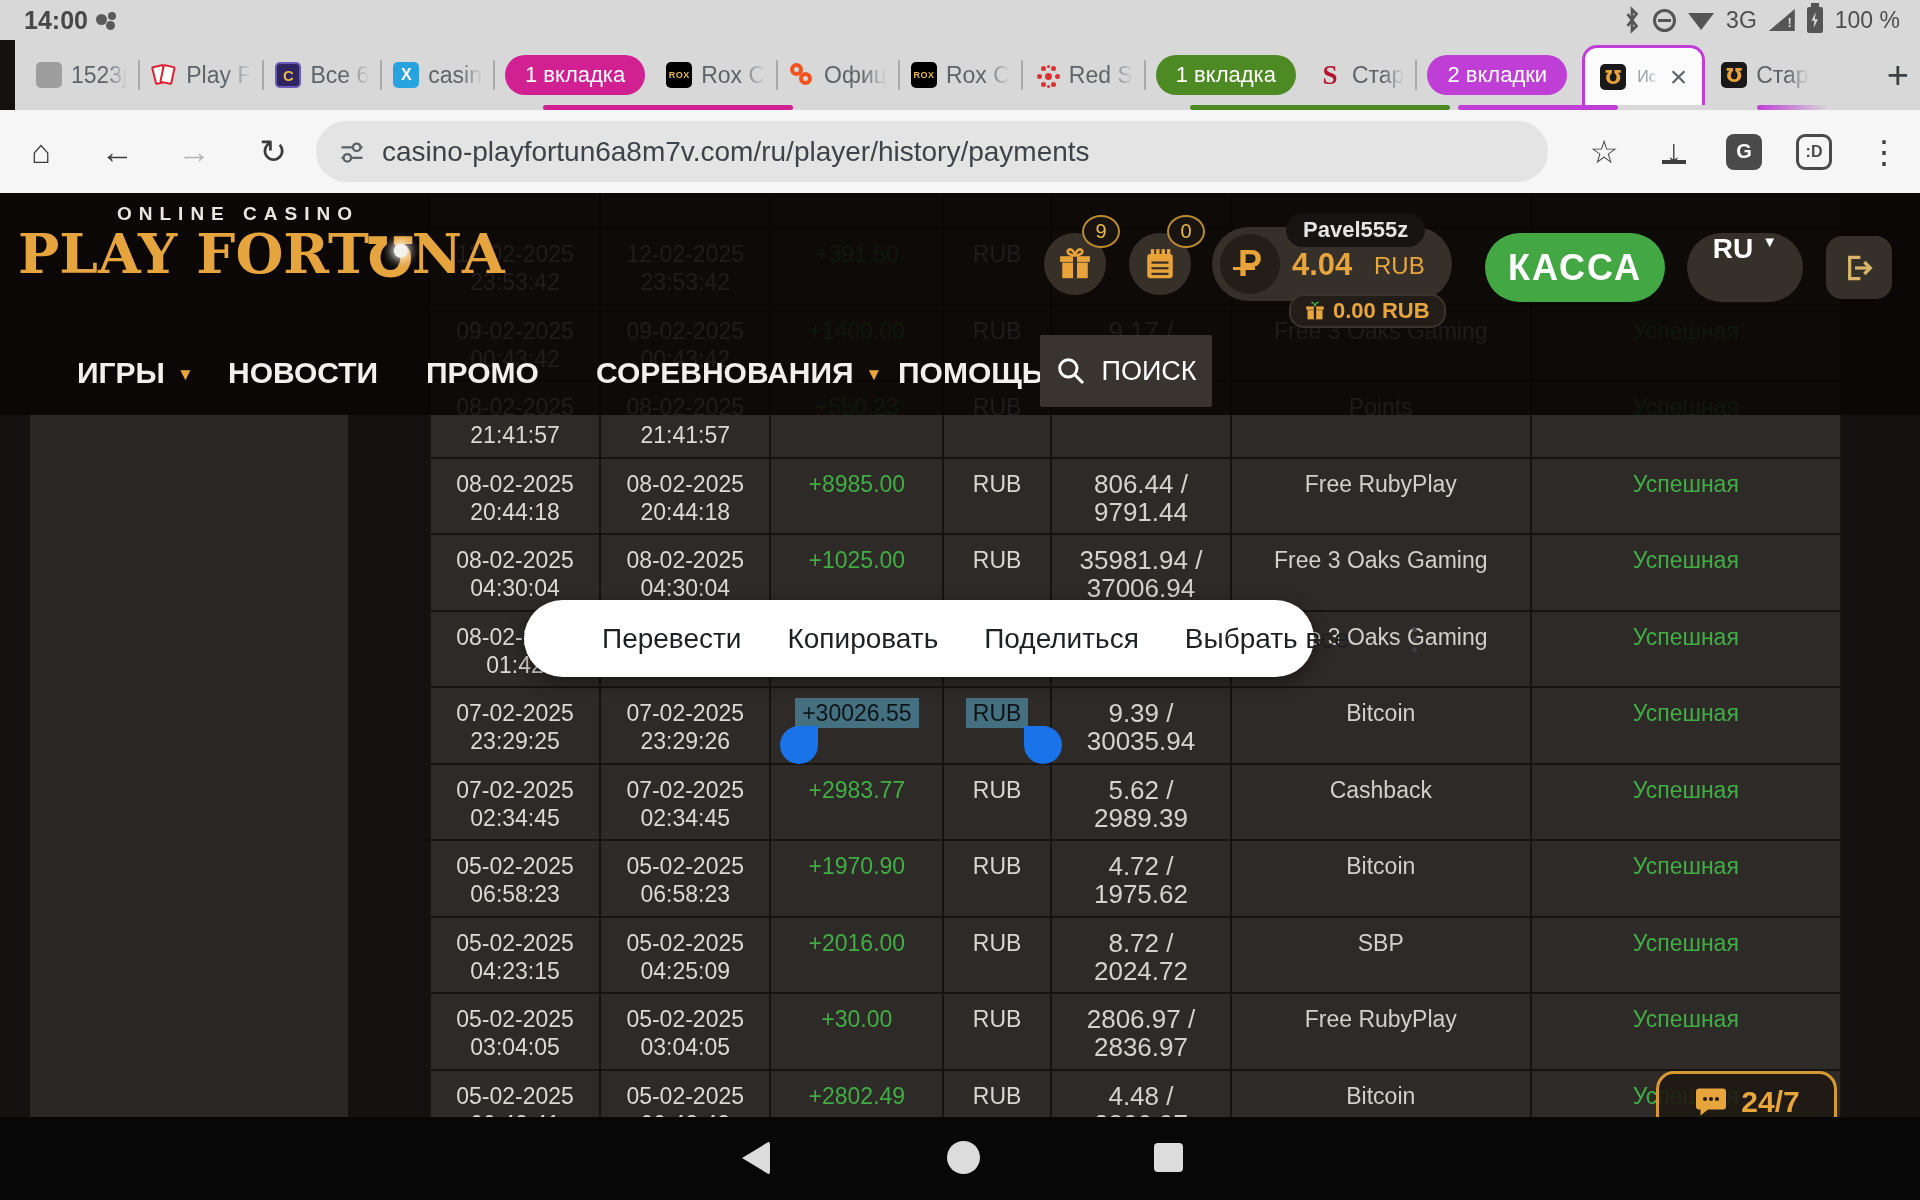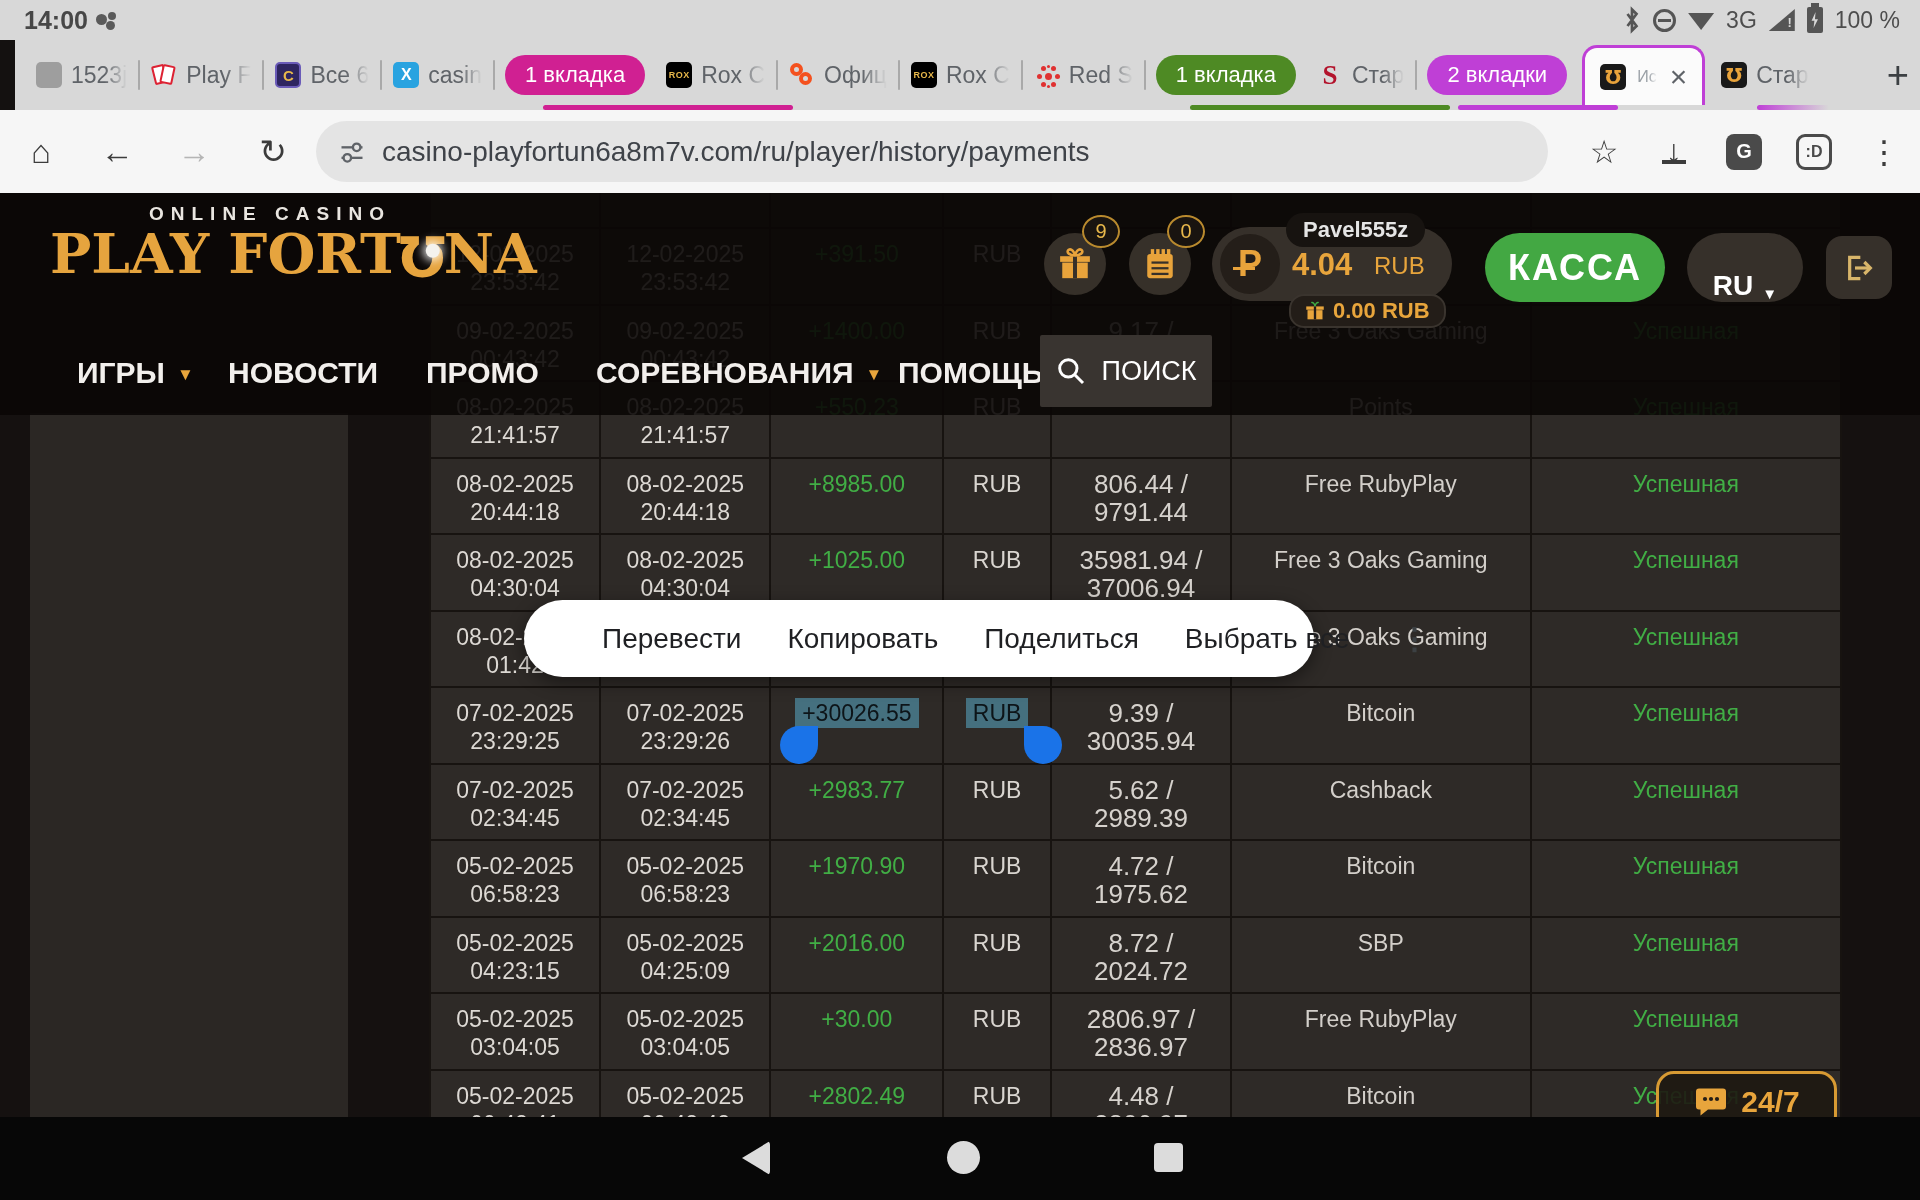--- a/index.html
+++ b/index.html
@@ -84,21 +84,21 @@
   .tablewrap { position:absolute; left:429px; top:-40.5px; width:1413px; border-left:2px solid #171310; z-index:1; }
   .trow { display:flex; height:76.5px; background:#2e2a27; border-bottom:2px solid #171310; }
   .tcell { border-right:2px solid #171310; text-align:center; padding-top:11px; font-size:23px; line-height:28px;
            color:#ddd9d4; overflow:hidden; }
   .c-d1,.c-d2 { width:171px; } .c-amt { width:174px; color:#41ae45; } .c-cur { width:108px; color:#d9d5d0; }
   .c-bal { width:181px; font-size:26px; padding-left:8px; padding-right:8px; color:#d6d2cd; }
   .c-met { width:301px; color:#d3cfca; } .c-st { width:312px; color:#41ae45; }
   .hl { background:#45707f; color:#0d1418; padding:2px 7px; }
 
   .overlay { position:absolute; left:0; top:0; width:1920px; height:222px; background:rgba(10,7,5,0.9); z-index:5; }
-  .brand { position:absolute; left:18px; top:10px; width:440px;margin-left:32px; }
+  .brand { position:absolute; left:18px; top:10px; width:440px; }
   .brand-tag { text-align:center; font-size:19px; font-weight:bold; letter-spacing:7px; color:#e9e5e0; }
   .brand-name { font-family:"DejaVu Serif","Liberation Serif",serif; font-weight:bold; font-size:55px; color:#e6a43e;
                 line-height:1.05; white-space:nowrap; }
   .brand-horse { position:relative; display:inline-block; transform:rotate(180deg); margin:0 -2px; }
   .brand-gem { position:absolute; left:6px; top:26px; width:14px; height:14px; border-radius:50%; background:#f4f2ee;
                box-shadow:0 0 10px 3px rgba(255,255,255,0.85); }
   .hbtn { position:absolute; width:62px; height:62px; border-radius:50%; background:#363029; display:flex;
           align-items:center; justify-content:center; }
   .badge { position:absolute; width:38px; height:33px; border:2px solid #b98a2e; border-radius:50%; background:#191410;
            color:#e8b84b; font-size:20px; display:flex; align-items:center; justify-content:center; z-index:7; }
@@ -111,21 +111,21 @@
   .bal-cur { position:absolute; left:162px; top:25px; font-size:24px; color:#e8a53c; }
   .nametag { position:absolute; left:1286px; top:20px; background:#171310; border-radius:17px; padding:4px 17px;
              color:#e5e5e5; font-weight:bold; font-size:22px; z-index:7; }
   .bonuspill { position:absolute; left:1289px; top:101px; display:flex; align-items:center; gap:8px;
                background:#231d18; border:2px solid #3a342e; border-radius:15px; padding:2px 14px;
                color:#e8a53c; font-size:22px; font-weight:bold; z-index:7; }
   .cashier { position:absolute; left:1485px; top:40px; width:180px; height:69px; background:#43a843; border-radius:40px;
              color:#fff; font-size:36px; font-weight:bold; letter-spacing:2px; display:flex; align-items:center;
              justify-content:center; }
   .langsel { position:absolute; left:1687px; top:40px; width:116px; height:69px; background:#36302a; border-radius:40px;
-             color:#fff; font-size:28px; font-weight:bold; display:flex; align-items:flex-end; justify-content:center; gap:9px; }
+             color:#fff; font-size:28px; font-weight:bold; display:flex; align-items:flex-start; justify-content:center; gap:9px; }
   .langsel i { font-style:normal; font-size:15px; }
   .exitbtn { position:absolute; left:1826px; top:43px; width:66px; height:63px; background:#36302a; border-radius:16px;
              display:flex; align-items:center; justify-content:center; }
   .navitem { position:absolute; top:137px; height:85px; display:flex; align-items:center; gap:12px; color:#f2efec;
              font-size:30px; font-weight:bold; white-space:nowrap; }
   .navitem i { font-style:normal; color:#e8a53c; font-size:17px; padding-top:4px; }
   .searchbtn { position:absolute; left:1040px; top:142px; width:172px; height:72px; background:#393430; border-radius:2px;
                display:flex; align-items:center; justify-content:center; gap:14px; color:#fff; font-size:27px; }
 
   .ctxmenu { position:absolute; left:524px; top:407px; width:790px; height:77px; background:#fff; border-radius:40px;

